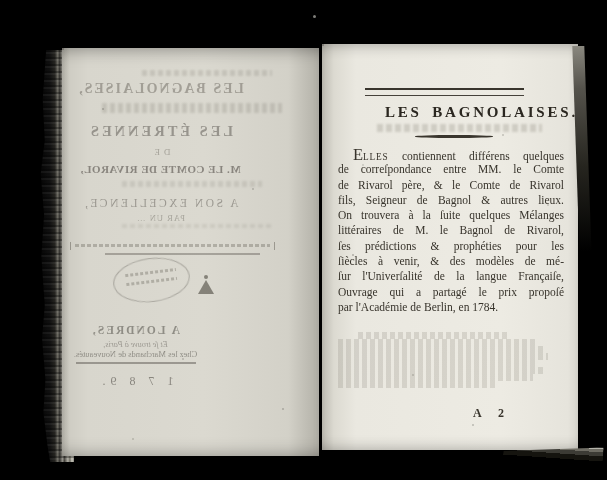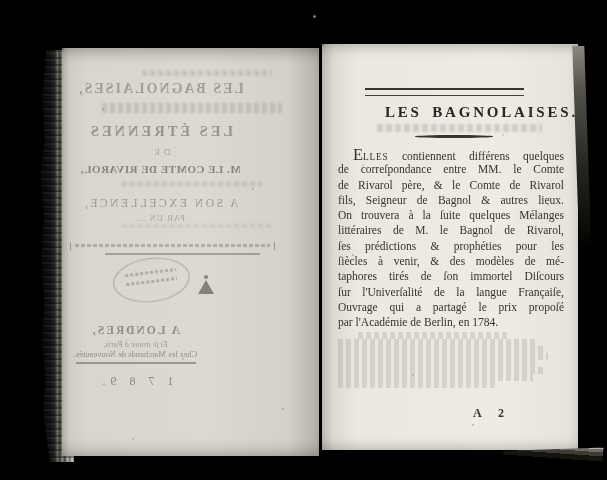--- a/index.html
+++ b/index.html
@@ -165,21 +165,20 @@
 
     <div class="para">
       <div class="pl first"><span class="dropcap">E</span><span class="smallcaps">LLES</span><span> contiennent différens quelques</span></div>
       <div class="pl">de correſpondance entre MM. le Comte</div>
       <div class="pl">de Rivarol père, &amp; le Comte de Rivarol</div>
       <div class="pl">fils, Seigneur de Bagnol &amp; autres lieux.</div>
       <div class="pl">On trouvera à la ſuite quelques Mélanges</div>
       <div class="pl">littéraires de M. le Bagnol de Rivarol,</div>
       <div class="pl">ſes prédictions &amp; prophéties pour les</div>
       <div class="pl">ſiècles à venir, &amp; des modèles de mé-</div>
-      <div class="pl">taphores tirés de ſon immortel Diſcours</div>
       <div class="pl">ſur l'Univerſalité de la langue Françaiſe,</div>
       <div class="pl">Ouvrage qui a partagé le prix propoſé</div>
       <div class="pl last">par l'Académie de Berlin, en 1784.</div>
     </div>
 
     <div class="rbleed">
       <div class="rb"></div>
       <div class="rb"></div>
       <div class="rb"></div>
       <div class="rb"></div>

